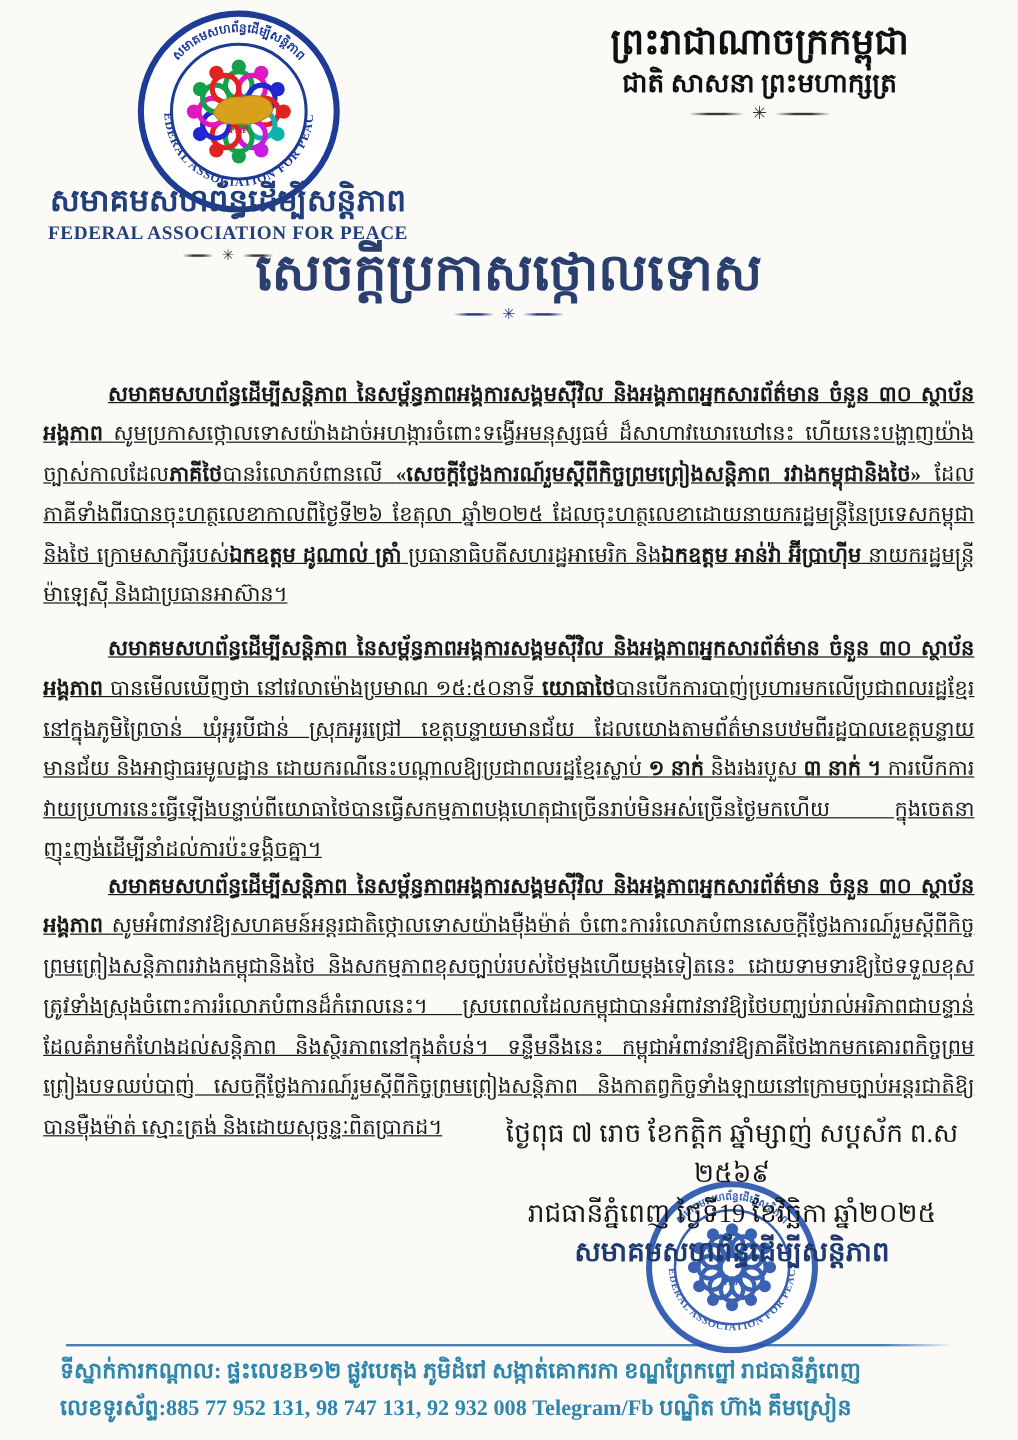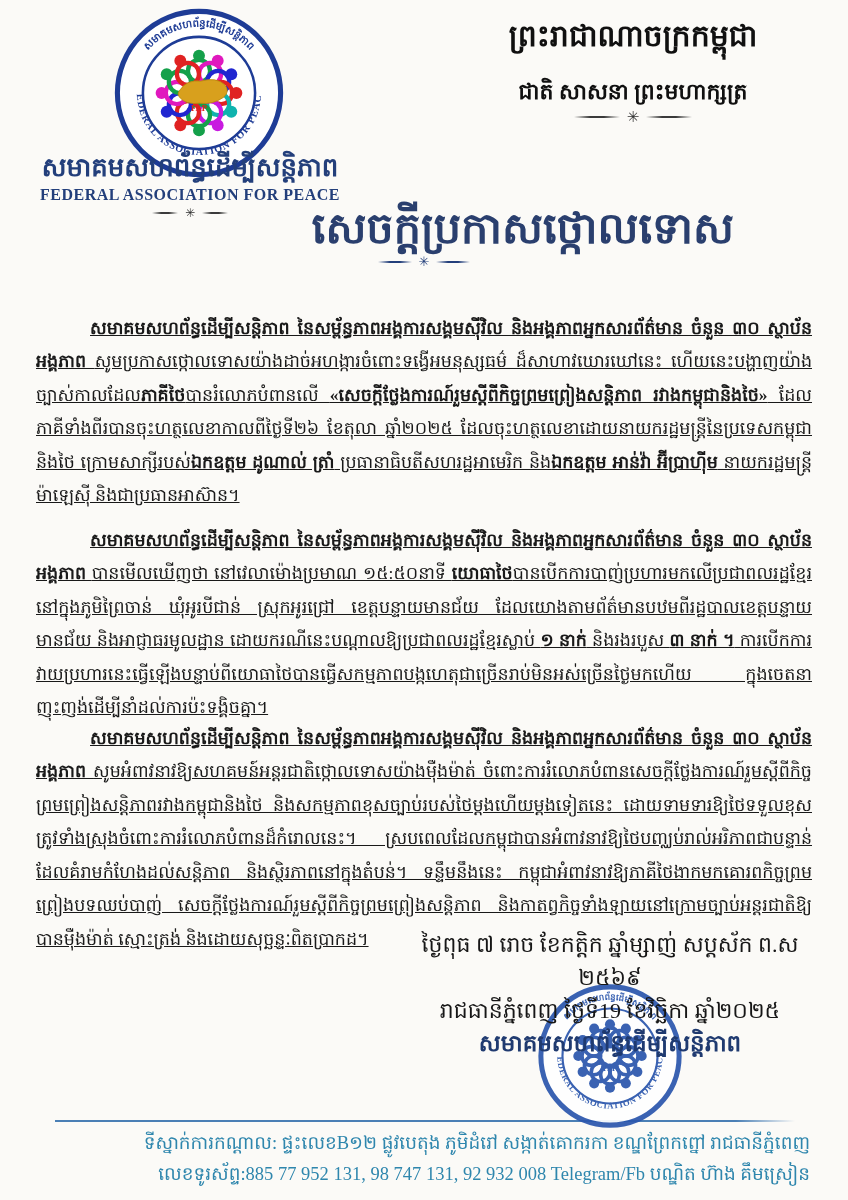--- a/index.html
+++ b/index.html
@@ -7,57 +7,57 @@
     position:relative;width:848px;height:1200px;margin:0 auto;
     background:#fbfaf7;overflow:hidden;
     font-family:"Liberation Serif","DejaVu Sans",serif;color:#1c1c1c;
   }
   .abs{position:absolute;}
   .b{font-weight:bold;}
 
   
   .kingdom{left:443px;top:16px;width:380px;text-align:center;color:#101010;}
   .kingdom-l1{font-size:30px;font-weight:bold;line-height:1.3;}
-  .kingdom-l2{font-size:22px;font-weight:bold;line-height:1.4;margin-top:22px;}
+  .kingdom-l2{font-size:22px;font-weight:bold;line-height:1.4;}
 
   
   .orn{display:flex;align-items:center;justify-content:center;gap:7px;color:#2b2b2b;margin-top:2px;}
   .orn .line{height:2px;width:46px;background:linear-gradient(to right,rgba(40,40,40,0),#3a3a3a 35%,#3a3a3a 65%,rgba(40,40,40,0));}
   .orn .star{font-size:15px;line-height:1;color:#333;}
   .orn.navy .line{background:linear-gradient(to right,rgba(35,63,123,0),#233f7b 35%,#233f7b 65%,rgba(35,63,123,0));}
   .orn.navy .star{color:#233f7b;}
 
   
   .logo-top{left:114px;top:8px;width:170px;height:170px;}
   
   .orgname{left:14px;top:152px;width:352px;text-align:center;color:#233f7b;}
   .orgname-kh{font-size:26px;font-weight:bold;line-height:1.25;}
   .orgname-en{font-size:16px;font-weight:bold;letter-spacing:.5px;line-height:1.3;}
 
   
   .doc-title{left:114px;top:204px;width:620px;text-align:center;color:#2a3f6e;}
-  .doc-title .t{font-size:43px;font-weight:bold;line-height:1.15;text-align:right;}
+  .doc-title .t{font-size:43px;font-weight:bold;line-height:1.15;}
 
   
   .para{left:36px;width:776px;text-align:justify;font-size:17.5px;line-height:33.5px;text-indent:54px;color:#191919;text-decoration:underline;}
   .p1{top:294px;}
   .p2{top:506px;}
   .p3{top:704px;}
 
   
   .signoff{left:400px;top:928px;width:420px;text-align:center;z-index:3;}
   .signoff .d1,.signoff .d2{font-size:22px;line-height:33px;color:#161616;}
   .signoff .org{font-size:23px;font-weight:bold;color:#1f3a70;line-height:34px;}
 
   
   .stamp{left:538px;top:984px;width:144px;height:144px;z-index:1;opacity:.92;}
 
   
   .footer-rule{left:55px;top:1120px;width:740px;height:2px;background:linear-gradient(to right,#4a7fb5 0%,#4a7fb5 92%,rgba(74,127,181,0));}
-  .footer{left:50px;top:1128px;width:760px;text-align:right;color:#2e86ad;font-weight:normal;}
+  .footer{left:50px;top:1128px;width:760px;text-align:left;color:#2e86ad;font-weight:bold;}
   .footer .f1{font-size:18.5px;line-height:31px;}
   .footer .f2{font-size:18.5px;line-height:31px;}
 </style>
 </head>
 <body>
 
 <div id="page">
 
   <div class="abs logo-top">
     <svg viewBox="0 0 200 200" width="170" height="170">

